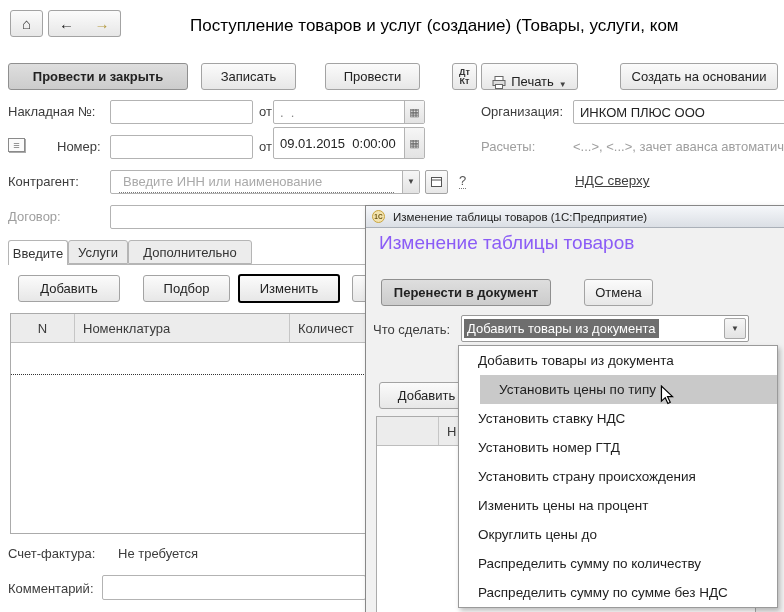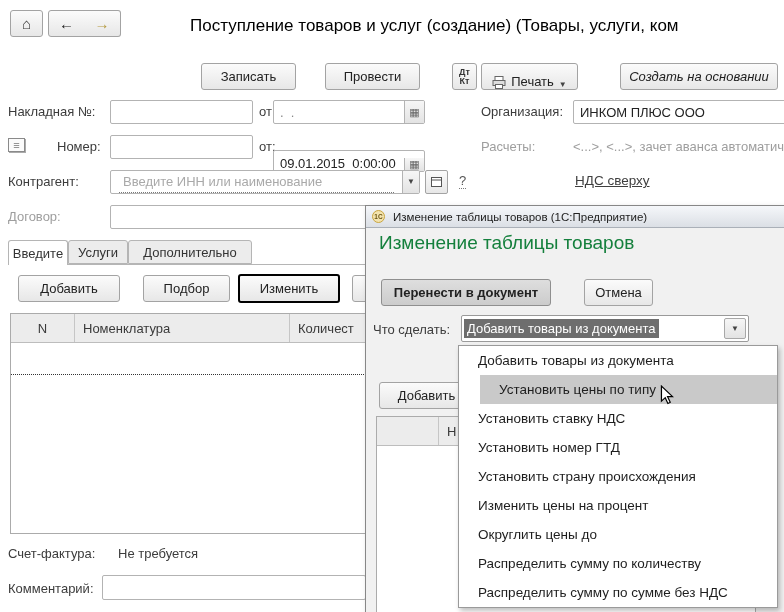--- a/index.html
+++ b/index.html
@@ -41,26 +41,26 @@
   .fwd  { left:84px; width:37px; border-radius:0 3px 3px 0; color:#b59b42; border-left:none; }
   .win-title { position:absolute; left:190px; top:16px; right:0; font-size:17px; color:#000;
     white-space:nowrap; overflow:hidden; }
   
   .b-postclose { left:8px;  top:63px; width:180px; height:27px; }
   .b-save      { left:201px; top:63px; width:95px; height:27px; }
   .b-post      { left:325px; top:63px; width:95px; height:27px; }
   .b-dtkt      { left:452px; top:63px; width:25px; height:27px; flex-direction:column; gap:0; }
   .b-dtkt span { font-size:9px; line-height:9px; font-weight:bold; color:#333; }
   .b-print     { left:481px; top:63px; width:97px; height:27px;align-items:flex-end; }
-  .b-create    { left:620px; top:63px; width:158px; height:27px;font-style:italic; }
+  .b-create    { left:620px; top:63px; width:158px; height:27px; }
   
   .f-waybill { left:110px; top:100px; width:143px; height:24px; }
   .f-date1   { left:273px; top:100px; width:152px; height:24px; }
   .f-number  { left:110px; top:135px; width:143px; height:24px; }
-  .f-date2   { left:273px; top:150px; width:152px; height:22px;align-items:flex-end; }
+  .f-date2   { left:273px; top:127px; width:152px; height:32px; }
   .f-org     { left:573px; top:100px; width:215px; height:24px; }
   .f-contr   { left:110px; top:170px; width:310px; height:24px; }
   .f-contr input { border-bottom:1px dotted #777; margin:0 8px; padding:0 4px; }
   .f-contract{ left:110px; top:205px; width:258px; height:24px; }
   .f-comment { left:102px; top:575px; width:264px; height:25px; }
   .open-btn { position:absolute; left:425px; top:170px; width:23px; height:24px;
     background:linear-gradient(#fbfbfb,#e7e7e7); border:1px solid #a3a3a3; border-radius:2px;
     display:flex; align-items:center; justify-content:center; }
   .help { position:absolute; left:459px; top:173px; font-size:13px; color:#555;
     border-bottom:1px dotted #777; }
@@ -96,21 +96,21 @@
   
   
   .dialog { position:absolute; left:365px; top:205px; width:425px; height:415px;
     background:#f1f1f1; border:1px solid #878787; box-shadow:3px 3px 6px rgba(0,0,0,.25); z-index:10; }
   .dlg-titlebar { position:absolute; left:0; top:0; right:0; height:22px;
     background:linear-gradient(#f5f7fa,#dbdfe5); border-bottom:1px solid #aab0b8;
     display:flex; align-items:center; padding-left:6px; gap:8px; }
   .logo1c { width:13px; height:13px; border-radius:50%; background:#f3e3ae; border:1px solid #c9a53f;
     color:#6b5514; font-size:6.5px; display:flex; align-items:center; justify-content:center; font-weight:bold; }
   .dlg-title { font-size:11.5px; color:#222; white-space:nowrap; }
-  .dlg-heading { position:absolute; left:13px; top:26px; font-size:19px; color:#15803d; white-space:nowrap; }
+  .dlg-heading { position:absolute; left:13px; top:26px; font-size:19px; color:#8b5cf6; white-space:nowrap; }
   .d-transfer { left:15px; top:73px; width:170px; height:27px; }
   .d-cancel   { left:218px; top:73px; width:69px; height:27px; }
   .d-action-lbl { left:7px; top:116px; }
   .d-combo { left:95px; top:109px; width:288px; height:27px; border-color:#9a9a9a; align-items:center; }
   .d-combo .selval { background:#6e6e6e; color:#fff; font-size:13px; padding:2px 3px; margin-left:2px;
     white-space:nowrap; }
   .d-combo .seg-btn { position:absolute; right:1px; top:1px; bottom:1px; width:22px;
     border:1px solid #a8a8a8; border-radius:2px; margin:1px; }
   .d-add { left:13px; top:176px; width:95px; height:27px; }
   .dlg-table { position:absolute; left:10px; top:210px; width:380px; height:200px;
@@ -135,20 +135,21 @@
     <span>⌂</span>
   </div>
   <div class="nav-btn back">
     <span>←</span>
   </div>
   <div class="nav-btn fwd">
     <span>→</span>
   </div>
   <div class="win-title">Поступление товаров и услуг (создание) (Товары, услуги, ком</div>
 
+  <div class="btn primary b-postclose">Провести и закрыть</div>
   <div class="btn b-save">Записать</div>
   <div class="btn b-post">Провести</div>
   <div class="btn b-dtkt">
     <span>Дт</span>
     <span>Кт</span>
   </div>
   <div class="btn b-print">
     <svg width="14" height="13" viewBox="0 0 14 13">
       <rect x="3" y="0.5" width="8" height="4" fill="#fff" stroke="#666"></rect>
       <rect x="1" y="4.5" width="12" height="5" fill="#ddd" stroke="#666"></rect>

